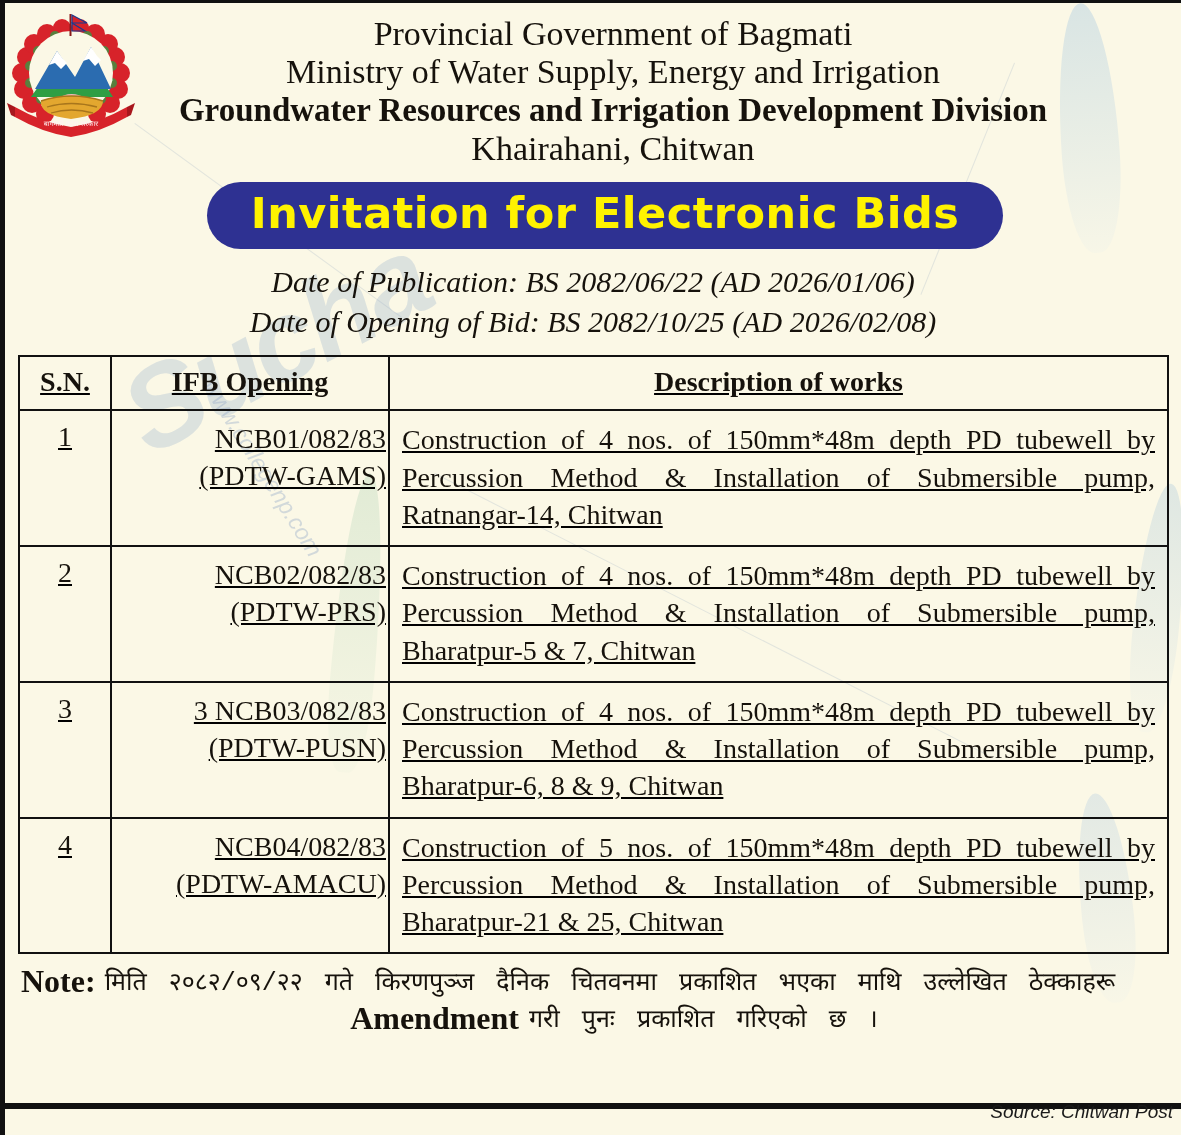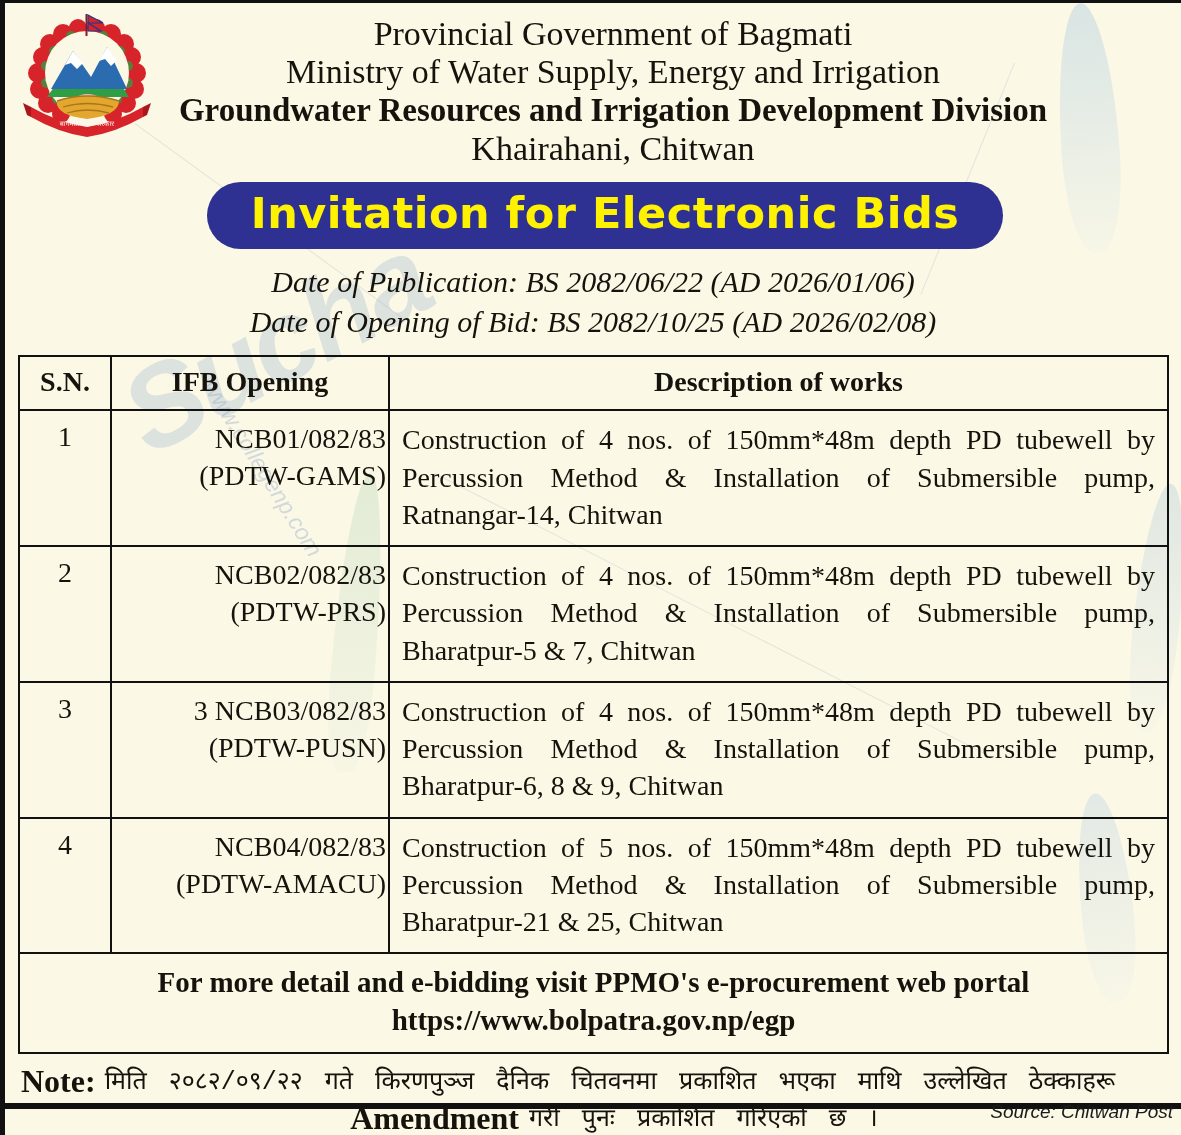--- a/index.html
+++ b/index.html
@@ -93,21 +93,21 @@
   }
 
   
   .head {
     position: relative;
     padding-top: 12px;
     z-index: 3;
   }
   .emblem {
     position: absolute;
-    left: 16px;
+    left: 0;
     top: 8px;
     width: 132px;
     height: 126px;
   }
   .head-lines {
     text-align: center;
     padding-left: 60px;
     padding-right: 20px;
   }
   .hl1, .hl2, .hl4 {
@@ -158,20 +158,21 @@
     line-height: 1.32;
     color: #16120c;
     white-space: nowrap;
   }
 
   
   .tbl-wrap {
     margin: 14px 12px 0 13px;
     position: relative;
     z-index: 3;
+    text-decoration: underline;
   }
   table.bids {
     width: 100%;
     border-collapse: collapse;
     table-layout: fixed;
     background: transparent;
   }
   table.bids th,
   table.bids td {
     border: 2.5px solid #111111;
@@ -402,28 +403,20 @@
           <td class="desc">Construction of 4 nos. of 150mm*48m depth PD tubewell by Percussion Method &amp; Installation of Submersible pump, Bharatpur-6, 8 &amp; 9, Chitwan</td>
         </tr>
         <tr>
           <td class="sn">4</td>
           <td class="ifb">
             <div>NCB04/082/83</div>
             <div>(PDTW-AMACU)</div>
           </td>
           <td class="desc">Construction of 5 nos. of 150mm*48m depth PD tubewell by Percussion Method &amp; Installation of Submersible pump, Bharatpur-21 &amp; 25, Chitwan</td>
         </tr>
-        <tr>
-          <td colspan="3">
-            <div class="portal">
-              <div>For more detail and e-bidding visit PPMO's e-procurement web portal</div>
-              <div>https://www.bolpatra.gov.np/egp</div>
-            </div>
-          </td>
-        </tr>
       </tbody>
     </table>
   </div>
 
   <div class="note">
     <div class="note-l1">
       <span class="note-label">Note:</span>
       <span class="note-dev">मिति २०८२/०९/२२ गते किरणपुञ्ज दैनिक चितवनमा प्रकाशित भएका माथि उल्लेखित ठेक्काहरू</span>
     </div>
     <div class="note-l2">

